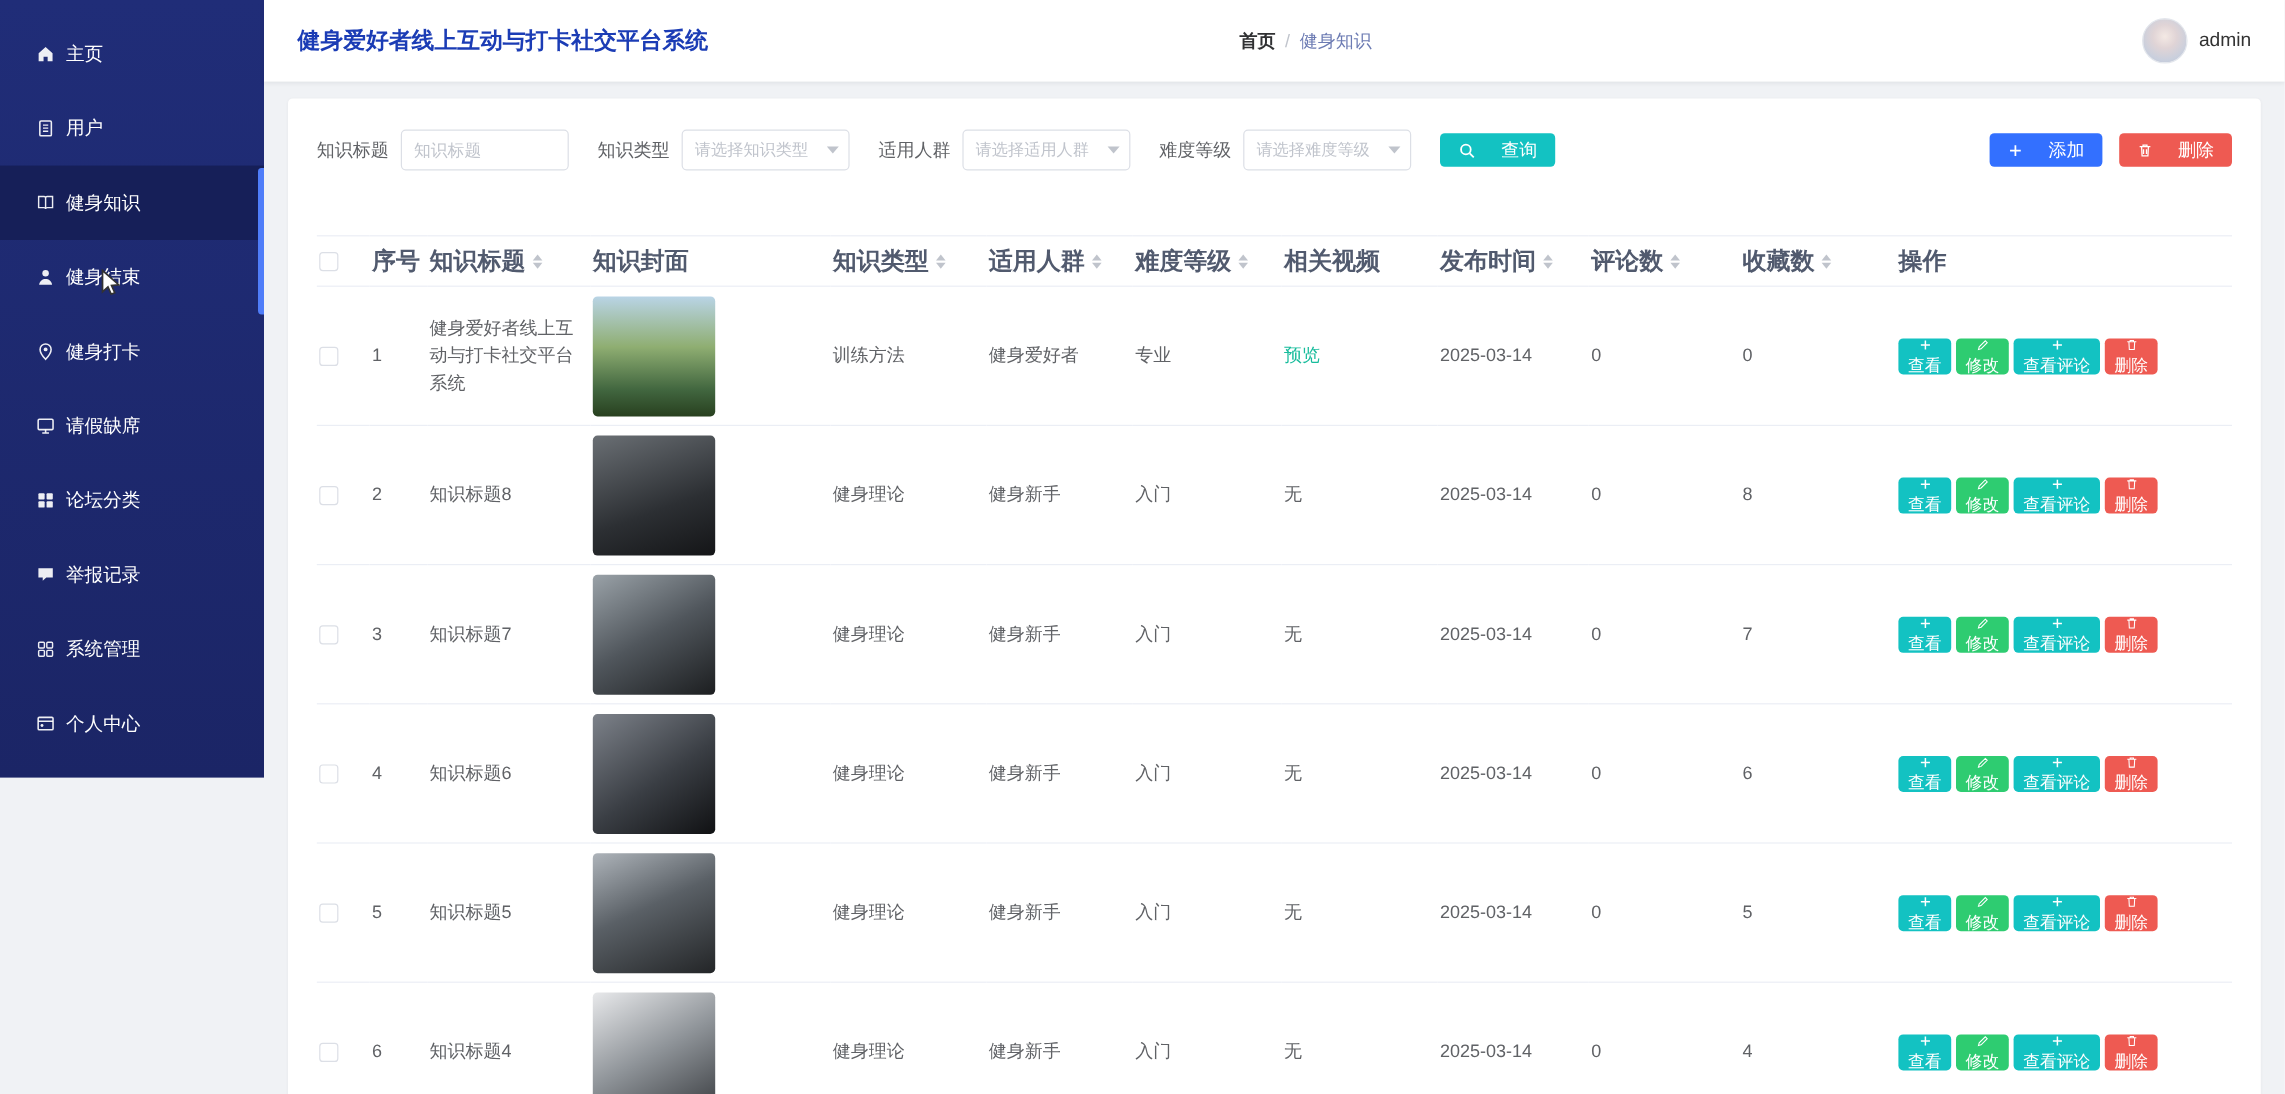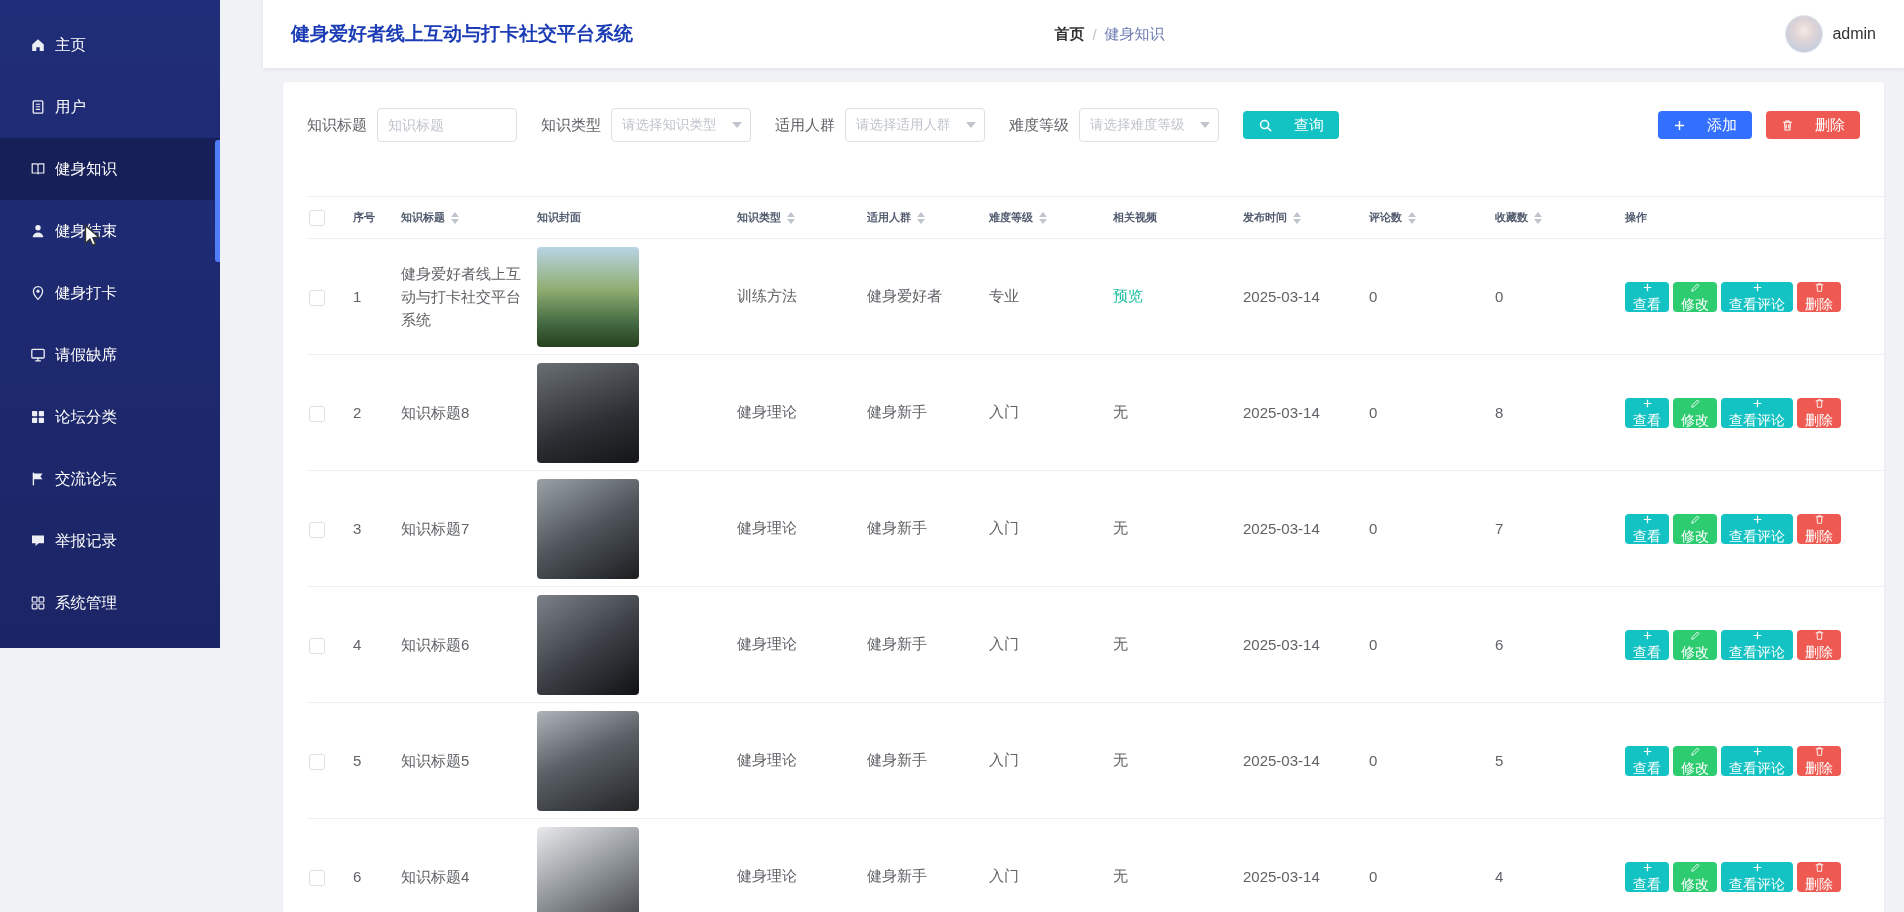--- a/index.html
+++ b/index.html
@@ -26,21 +26,21 @@
     position:absolute; right:0; top:140px; width:5px; height:122px;
     background:var(--indicator,#4f7df9); border-radius:3px 0 0 3px; z-index:3;
   }
   .cube { position:absolute; transform:rotate(45deg); background:linear-gradient(135deg,#5165e0,#3847b8); z-index:1; }
   .cube-1 { width:76px; height:76px; left:58px; top:724px; opacity:.9; }
   .cube-2 { width:58px; height:58px; left:6px;  top:838px; opacity:.7; }
   .cube-3 { width:30px; height:30px; left:146px; top:680px; opacity:.55; }
   .cursor-svg { position:absolute; left:84px; top:224px; z-index:5; }
 
   
-  .main { flex:1; display:flex; flex-direction:column; min-width:0;padding-left:43px; }
+  .main { flex:1; display:flex; flex-direction:column; min-width:0; }
 
   .topbar {
     height:68px; background:#fff; display:flex; align-items:center;
     padding:0 28px; position:relative; box-shadow:0 1px 4px rgba(0,21,41,.08); z-index:4;
   }
   .app-title { font-size:19px; font-weight:bold; color:var(--title-blue,#1b3cb5); }
   .breadcrumb {
     position:absolute; left:calc(50% + 26px); transform:translateX(-50%);
     font-size:15px; display:flex; align-items:center; gap:8px; white-space:nowrap;
   }
@@ -90,21 +90,21 @@
   .bg-cyan  { background:var(--cyan,#13c2c2); }
   .bg-blue  { background:var(--blue,#3370ff); }
   .bg-red   { background:var(--red,#ee5a52); }
   .bg-green { background:var(--green,#2ecc71); }
   .toolbar-right { margin-left:auto; display:flex; gap:14px; }
 
   
   table { border-collapse:collapse; table-layout:fixed; width:1596px; margin-top:54px; }
   thead tr { border-top:1px solid #ebeef5; border-bottom:1px solid #ebeef5; }
   tbody tr { border-bottom:1px solid #ebeef5; }
-  th { height:42px; text-align:left; padding:0 2px; font-size:11px; color:#515a6e; font-weight:bold; }
+  th { height:42px; text-align:left; padding:0 2px; font-size:20px; color:#515a6e; font-weight:bold; }
   td { height:116px; padding:0 2px; vertical-align:middle; font-size:15px; color:#606266; }
   .th-inner { display:flex; align-items:center; }
   .caret { display:inline-flex; flex-direction:column; gap:2px; margin-left:6px; cursor:pointer; }
   .caret i { width:0; height:0; border-left:4px solid transparent; border-right:4px solid transparent; display:block; }
   .caret .up   { border-bottom:5px solid #c0c4cc; }
   .caret .down { border-top:5px solid #c0c4cc; }
   .checkbox {
     width:16px; height:16px; border:1px solid #dcdfe6; border-radius:3px;
     display:inline-block; background:#fff; cursor:pointer; vertical-align:middle;
   }
@@ -184,29 +184,20 @@
       <div class="side-item">
     <span class="s-icon">
           <svg viewBox="0 0 16 16" width="16" height="16">
             <rect x="2" y="2" width="5.2" height="5.2" rx=".8" fill="currentColor"></rect>
             <rect x="8.8" y="2" width="5.2" height="5.2" rx=".8" fill="currentColor"></rect>
             <rect x="2" y="8.8" width="5.2" height="5.2" rx=".8" fill="currentColor"></rect>
             <rect x="8.8" y="8.8" width="5.2" height="5.2" rx=".8" fill="currentColor"></rect>
           </svg>
         </span>
     <span class="s-label">论坛分类</span>
-  </div>
-      <div class="side-item">
-    <span class="s-icon">
-          <svg viewBox="0 0 16 16" width="16" height="16">
-            <path d="M3.4 1.6v12.8" stroke="currentColor" stroke-width="1.4"></path>
-            <path d="M3.4 2.6h9.2l-2.2 2.8 2.2 2.8H3.4z" fill="currentColor"></path>
-          </svg>
-        </span>
-    <span class="s-label">交流论坛</span>
   </div>
       <div class="side-item">
     <span class="s-icon">
           <svg viewBox="0 0 16 16" width="16" height="16">
             <path d="M2 2.6h12v7.6H8.6L5.6 13v-2.8H2z" fill="currentColor"></path>
           </svg>
         </span>
     <span class="s-label">举报记录</span>
   </div>
       <div class="side-item">

